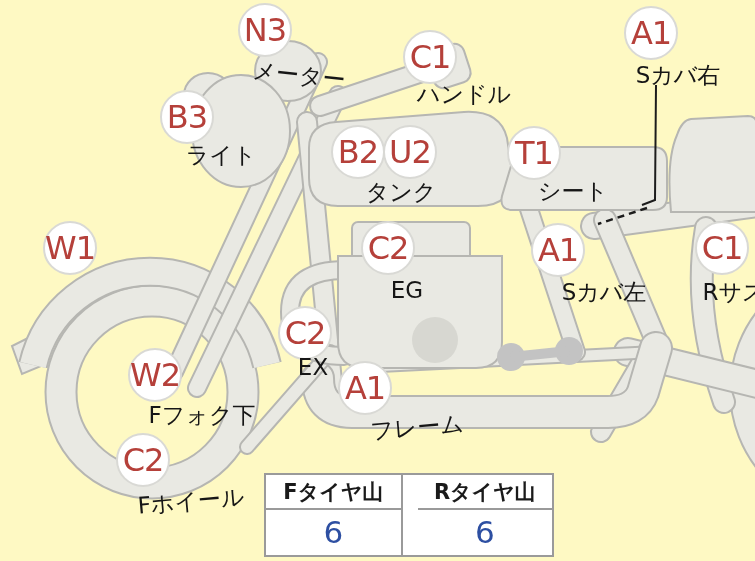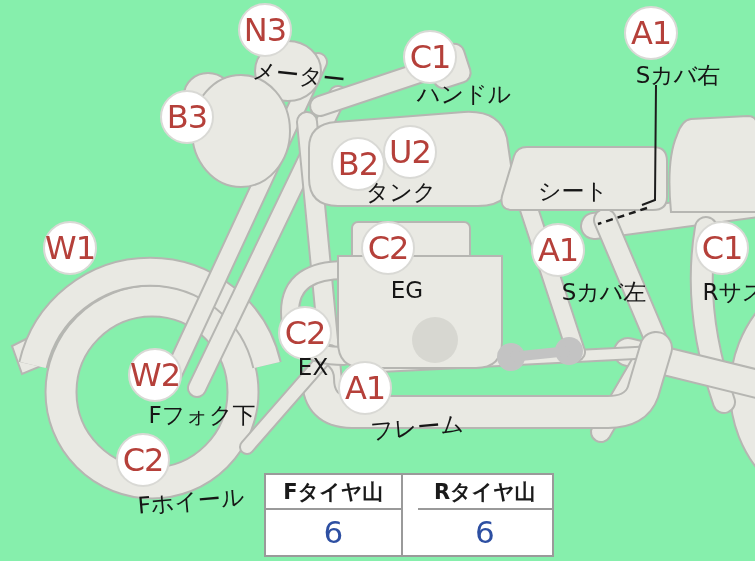--- a/index.html
+++ b/index.html
@@ -1,17 +1,17 @@
 <!DOCTYPE html>
 <html><head>
 <meta charset="utf-8">
 <style>
   html,body { margin:0; padding:0; background:#fff; }
   .stage {
-    position:relative; width:755px; height:561px; background:#86efac;
+    position:relative; width:755px; height:561px; background:#fef9c3;
     overflow:hidden; font-family:"DejaVu Sans","Liberation Sans",sans-serif;
   }
   .bike { position:absolute; left:0; top:0; width:755px; height:561px; }
   .circle {
     position:absolute; width:54px; height:54px; box-sizing:border-box;
     border-radius:50%; background:#ffffff; border:2px solid #d9d9d5;
     display:flex; align-items:center; justify-content:center;
     color:#b5403a; font-size:32px; line-height:1; letter-spacing:-1px;
   }
   .plabel {
@@ -104,34 +104,36 @@
     <path d="M511,357 L569,351" stroke="#c3c3c3" stroke-width="10" fill="none"></path>
 
     <polyline points="656,85 655,200 642,205" fill="none" stroke="#1c1c1c" stroke-width="2"></polyline>
     <line x1="647" y1="208" x2="598" y2="224" stroke="#1c1c1c" stroke-width="2.5" stroke-dasharray="7 5"></line>
   </svg>
 
   <div class="circle" style="left:238px;top:3px">N3</div>
   <div class="circle" style="left:403px;top:30px">C1</div>
   <div class="circle" style="left:624px;top:6px">A1</div>
   <div class="circle" style="left:160px;top:90px">B3</div>
-  <div class="circle" style="left:331px;top:137px">B2</div>
+  <div class="circle" style="left:331px;top:125px">B2</div>
   <div class="circle" style="left:383px;top:125px">U2</div>
+  <div class="circle" style="left:507px;top:126px">T1</div>
   <div class="circle" style="left:43px;top:221px">W1</div>
   <div class="circle" style="left:361px;top:221px">C2</div>
   <div class="circle" style="left:531px;top:223px">A1</div>
   <div class="circle" style="left:695px;top:221px">C1</div>
   <div class="circle" style="left:278px;top:306px">C2</div>
   <div class="circle" style="left:128px;top:348px">W2</div>
   <div class="circle" style="left:338px;top:361px">A1</div>
   <div class="circle" style="left:116px;top:433px">C2</div>
 
   <div class="plabel rot-p6" style="left:299px;top:60px">メーター</div>
   <div class="plabel" style="left:464px;top:79px">ハンドル</div>
   <div class="plabel" style="left:678px;top:60px">Sカバ右</div>
+  <div class="plabel" style="left:221px;top:140px">ライト</div>
   <div class="plabel" style="left:401px;top:177px">タンク</div>
   <div class="plabel" style="left:573px;top:176px">シート</div>
   <div class="plabel" style="left:407px;top:277px">EG</div>
   <div class="plabel" style="left:604px;top:277px">Sカバ左</div>
   <div class="plabel" style="left:734px;top:277px">Rサス</div>
   <div class="plabel" style="left:313px;top:354px">EX</div>
   <div class="plabel" style="left:202px;top:400px">Fフォク下</div>
   <div class="plabel rot-m5" style="left:417px;top:412px">フレーム</div>
   <div class="plabel rot-m5" style="left:191px;top:486px">Fホイール</div>
 

